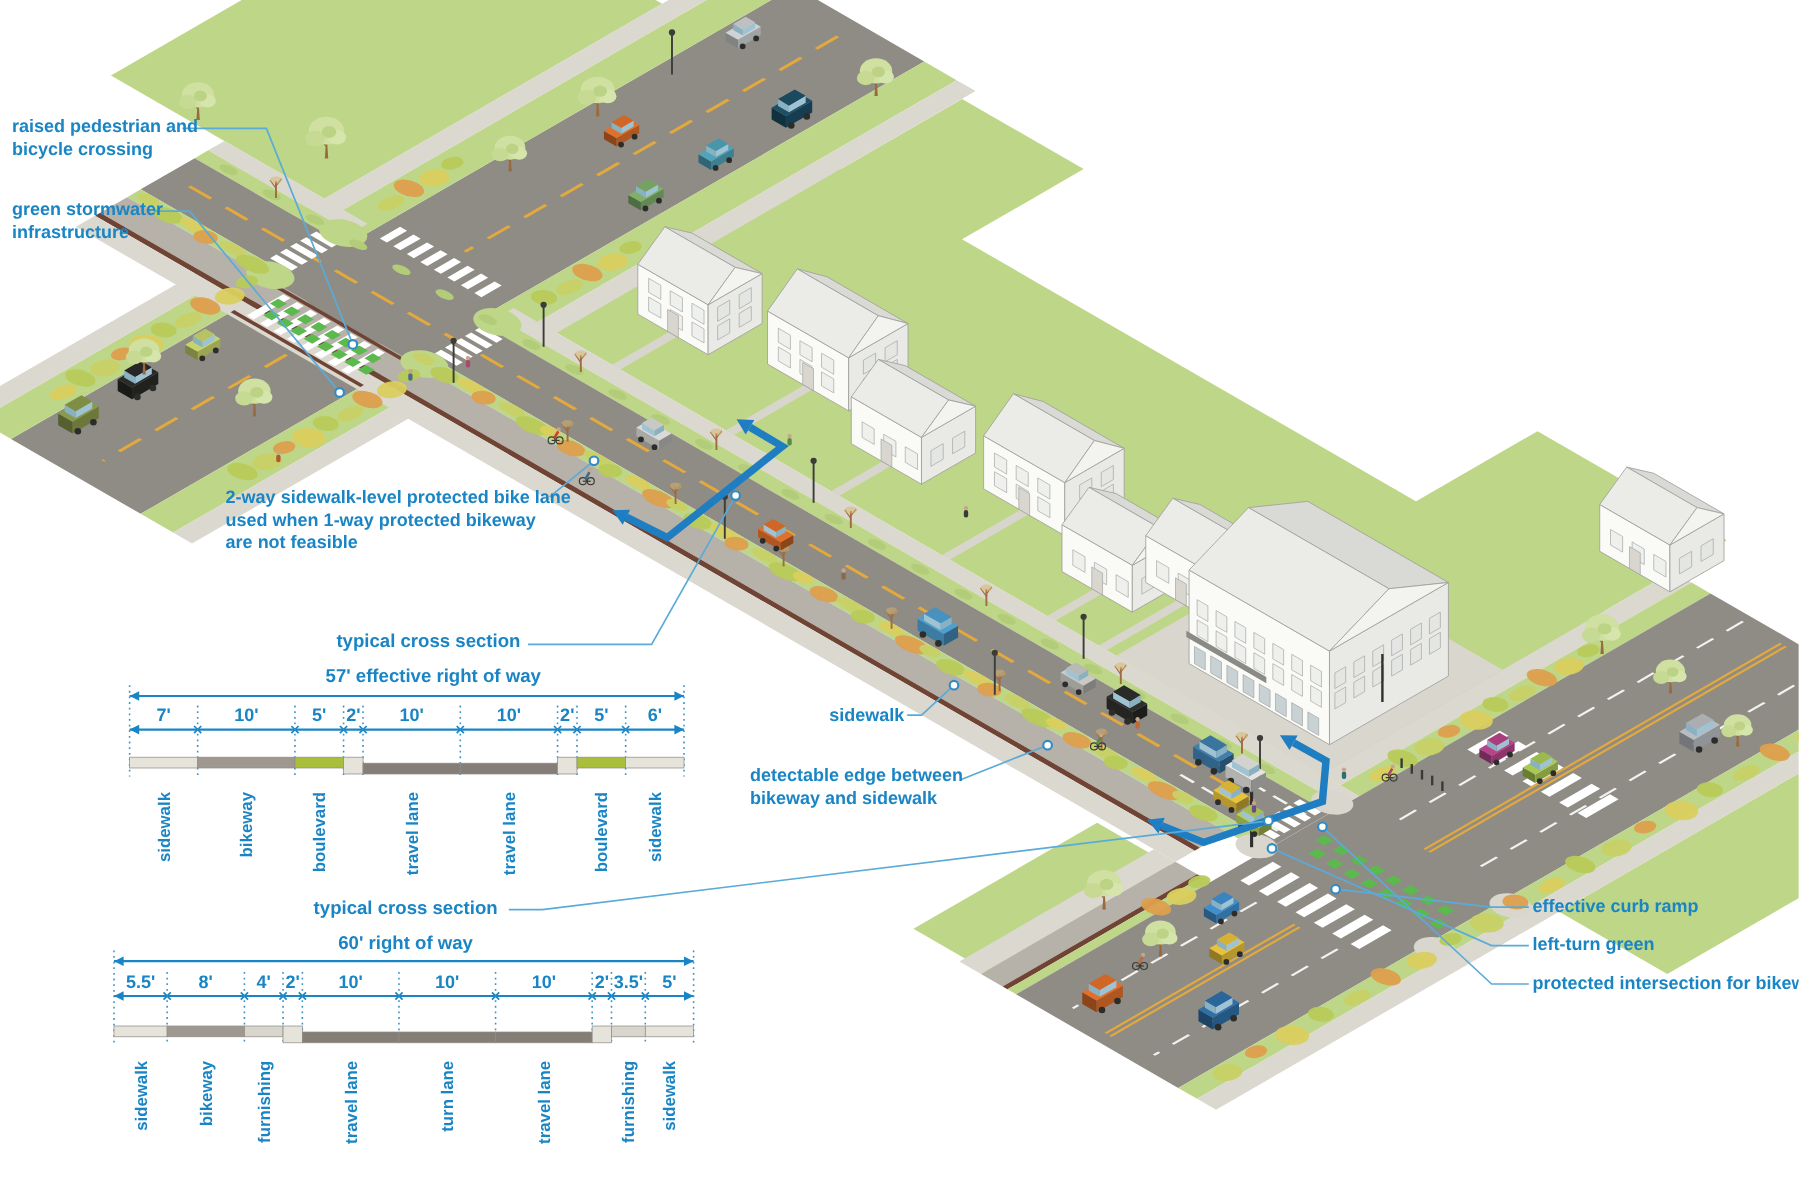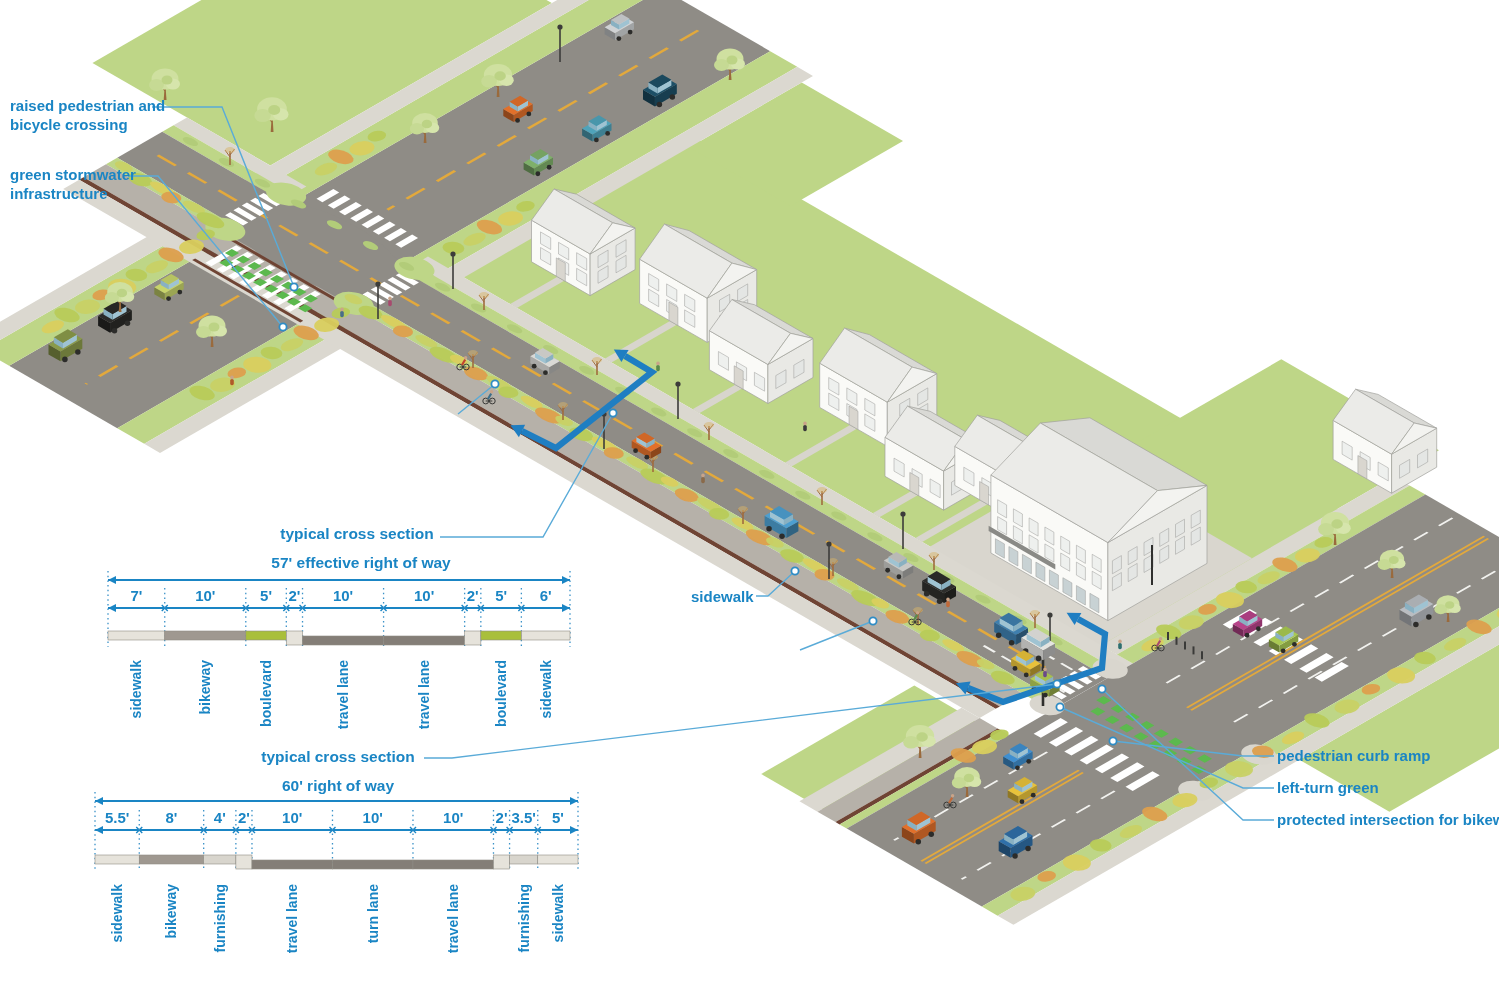--- a/index.html
+++ b/index.html
@@ -1141,25 +1141,34 @@
     </svg>
 
   <div class="lab" style="left:10px;top:97px;width:190px">
     <span class="nw">raised pedestrian and</span><br>
     <span class="nw">bicycle crossing</span>
   </div>
   <div class="lab" style="left:10px;top:166px;width:190px">
     <span class="nw">green stormwater</span><br>
     <span class="nw">infrastructure</span>
   </div>
+  <div class="lab" style="left:188px;top:406px;width:330px">
+    <span class="nw">2-way sidewalk-level protected bike lane</span><br>
+    <span class="nw">used when 1-way protected bikeway</span><br>
+    <span class="nw">are not feasible</span>
+  </div>
   <div class="lab nw" style="left:691px;top:588px">
     <span>sidewalk</span>
   </div>
+  <div class="lab" style="left:625px;top:638px;width:220px">
+    <span class="nw">detectable edge between</span><br>
+    <span class="nw">bikeway and sidewalk</span>
+  </div>
   <div class="lab nw" style="left:1277px;top:747px">
-    <span>pedestrian curb ramp</span>
+    <span>effective curb ramp</span>
   </div>
   <div class="lab nw" style="left:1277px;top:779px">
     <span>left-turn green</span>
   </div>
   <div class="lab nw" style="left:1277px;top:811px">
     <span>protected intersection for bikeway</span>
   </div>
 </div>
 
 </body></html>

